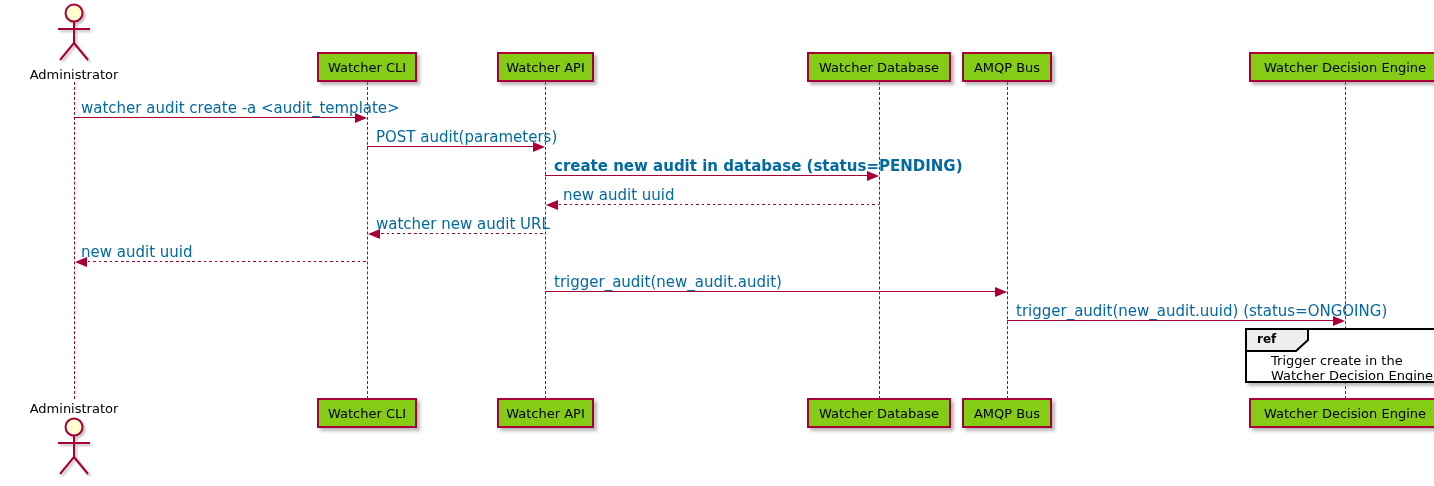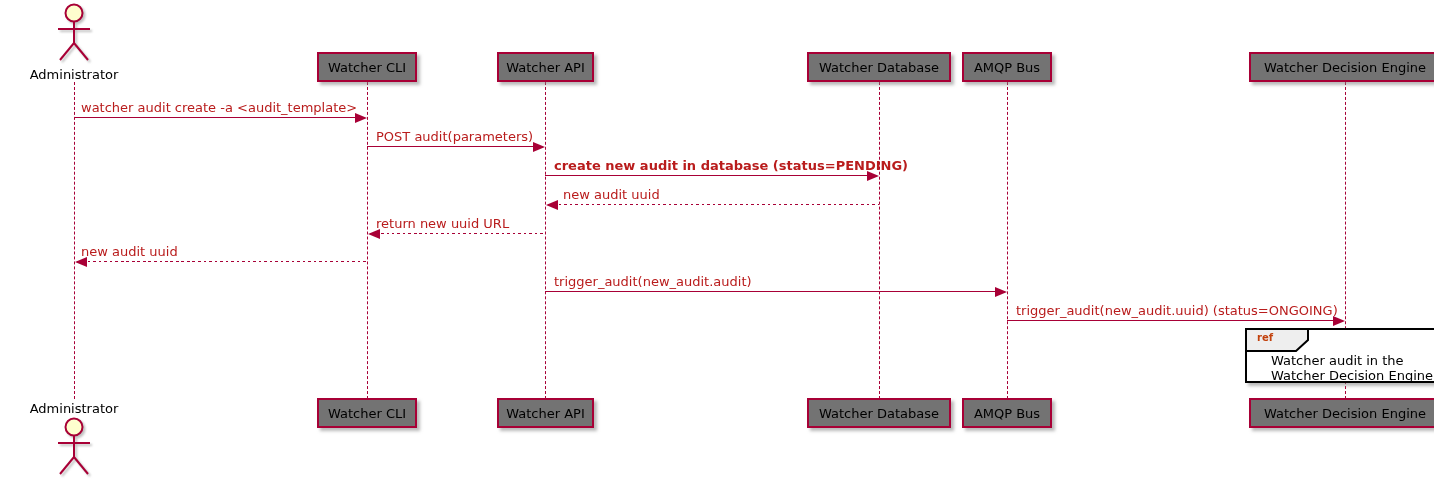--- a/index.html
+++ b/index.html
@@ -1,42 +1,42 @@
 <!DOCTYPE html>
 <html><head>
 <meta charset="utf-8">
 <style>
   html,body{margin:0;padding:0;background:#ffffff;}
   body{font-family:"DejaVu Sans","Liberation Sans",sans-serif;}
   #canvas{position:relative;width:1434px;height:486px;background:#ffffff;overflow:hidden;margin-left:17px;}
 
   .lifeline{position:absolute;width:0;border-left:1px dashed #A80036;z-index:1;}
 
-  .pbox{position:absolute;height:30px;box-sizing:border-box;background:#737373;
+  .pbox{position:absolute;height:30px;box-sizing:border-box;background:#84cc16;
         border:2px solid #A80036;box-shadow:3px 3px 3px rgba(130,130,130,.55);
         display:flex;align-items:center;justify-content:center;
         font-size:13px;color:#000;z-index:3;white-space:nowrap;}
 
   .actor-wrap{position:absolute;z-index:3;}
   .actor-wrap svg{filter:drop-shadow(2px 2px 1px rgba(130,130,130,.5));}
   .actor-label{position:absolute;font-size:13px;color:#000;white-space:nowrap;
                text-align:center;z-index:3;}
 
   .msg-line{position:absolute;height:1.4px;z-index:2;}
   .msg-line.solid{background:#A80036;}
   .msg-line.dotted{background:repeating-linear-gradient(90deg,#A80036 0 2.5px,transparent 2.5px 5.5px);}
   .arrowhead{position:absolute;width:0;height:0;z-index:2;}
   .arrowhead.right{border-left:12px solid #A80036;border-top:5px solid transparent;border-bottom:5px solid transparent;}
   .arrowhead.left{border-right:12px solid #A80036;border-top:5px solid transparent;border-bottom:5px solid transparent;}
-  .msg-label{position:absolute;font-size:13px;color:#b91c1c;white-space:nowrap;line-height:14px;z-index:2;}
+  .msg-label{position:absolute;font-size:15px;color:#0369a1;white-space:nowrap;line-height:14px;z-index:2;}
 
   .ref-box{position:absolute;left:1228px;top:328px;width:196px;height:55px;box-sizing:border-box;
            background:#ffffff;border:2px solid #000;box-shadow:3px 3px 3px rgba(130,130,130,.55);z-index:4;}
   .ref-tab{position:absolute;left:-2px;top:-2px;}
-  .ref-keyword{position:absolute;left:10px;top:2px;font-size:10px;font-weight:bold;color:#c2410c;z-index:5;}
+  .ref-keyword{position:absolute;left:10px;top:2px;font-size:12px;font-weight:bold;color:#000000;z-index:5;}
   .ref-body{position:absolute;left:24px;top:23px;font-size:13px;color:#000;line-height:15px;white-space:nowrap;}
 </style>
 </head>
 <body>
 
 <div id="canvas">
   <div id="diagram-layer">
       <div class="lifeline" style="left: 57px; top: 82px; height: 317px;"></div>
       <div class="actor-wrap" style="left: 37px; top: 2px;"><svg width="40" height="62" viewBox="0 0 40 62">
           <circle cx="20" cy="11" r="8.5" fill="#FEFECE" stroke="#A80036" stroke-width="2"></circle>
@@ -76,35 +76,35 @@
       <div class="arrowhead right" style="left: 516px; top: 142px;"></div>
       <div class="msg-label" style="left: 359px; top: 130px;">POST audit(parameters)</div>
       <div class="msg-line solid" style="left: 528px; top: 175px; width: 331px;"></div>
       <div class="arrowhead right" style="left: 850px; top: 171px;"></div>
       <div class="msg-label" style="left: 537px; top: 159px; font-weight: bold;">create new audit in database (status=PENDING)</div>
       <div class="msg-line dotted" style="left: 531px; top: 204px; width: 331px;"></div>
       <div class="arrowhead left" style="left: 529px; top: 200px;"></div>
       <div class="msg-label" style="left: 546px; top: 188px;">new audit uuid</div>
       <div class="msg-line dotted" style="left: 353px; top: 233px; width: 175px;"></div>
       <div class="arrowhead left" style="left: 351px; top: 229px;"></div>
-      <div class="msg-label" style="left: 359px; top: 217px;">return new uuid URL</div>
+      <div class="msg-label" style="left: 359px; top: 217px;">watcher new audit URL</div>
       <div class="msg-line dotted" style="left: 60px; top: 261px; width: 290px;"></div>
       <div class="arrowhead left" style="left: 58px; top: 257px;"></div>
       <div class="msg-label" style="left: 64px; top: 245px;">new audit uuid</div>
       <div class="msg-line solid" style="left: 528px; top: 291px; width: 459px;"></div>
       <div class="arrowhead right" style="left: 978px; top: 287px;"></div>
       <div class="msg-label" style="left: 537px; top: 275px;">trigger_audit(new_audit.audit)</div>
       <div class="msg-line solid" style="left: 990px; top: 320px; width: 335px;"></div>
       <div class="arrowhead right" style="left: 1316px; top: 316px;"></div>
       <div class="msg-label" style="left: 999px; top: 304px;">trigger_audit(new_audit.uuid) (status=ONGOING)</div>
     </div>
 
   <div class="ref-box">
     <svg class="ref-tab" width="70" height="25" aria-hidden="true">
       <path d="M1,1 H63 V12 L51,23 H1 Z" fill="#EEEEEE" stroke="#000000" stroke-width="2"></path>
     </svg>
     <span class="ref-keyword">ref</span>
     <div class="ref-body">
-      <div>Watcher audit in the</div>
+      <div>Trigger create in the</div>
       <div>Watcher Decision Engine</div>
     </div>
   </div>
 </div>
 
 </body></html>

